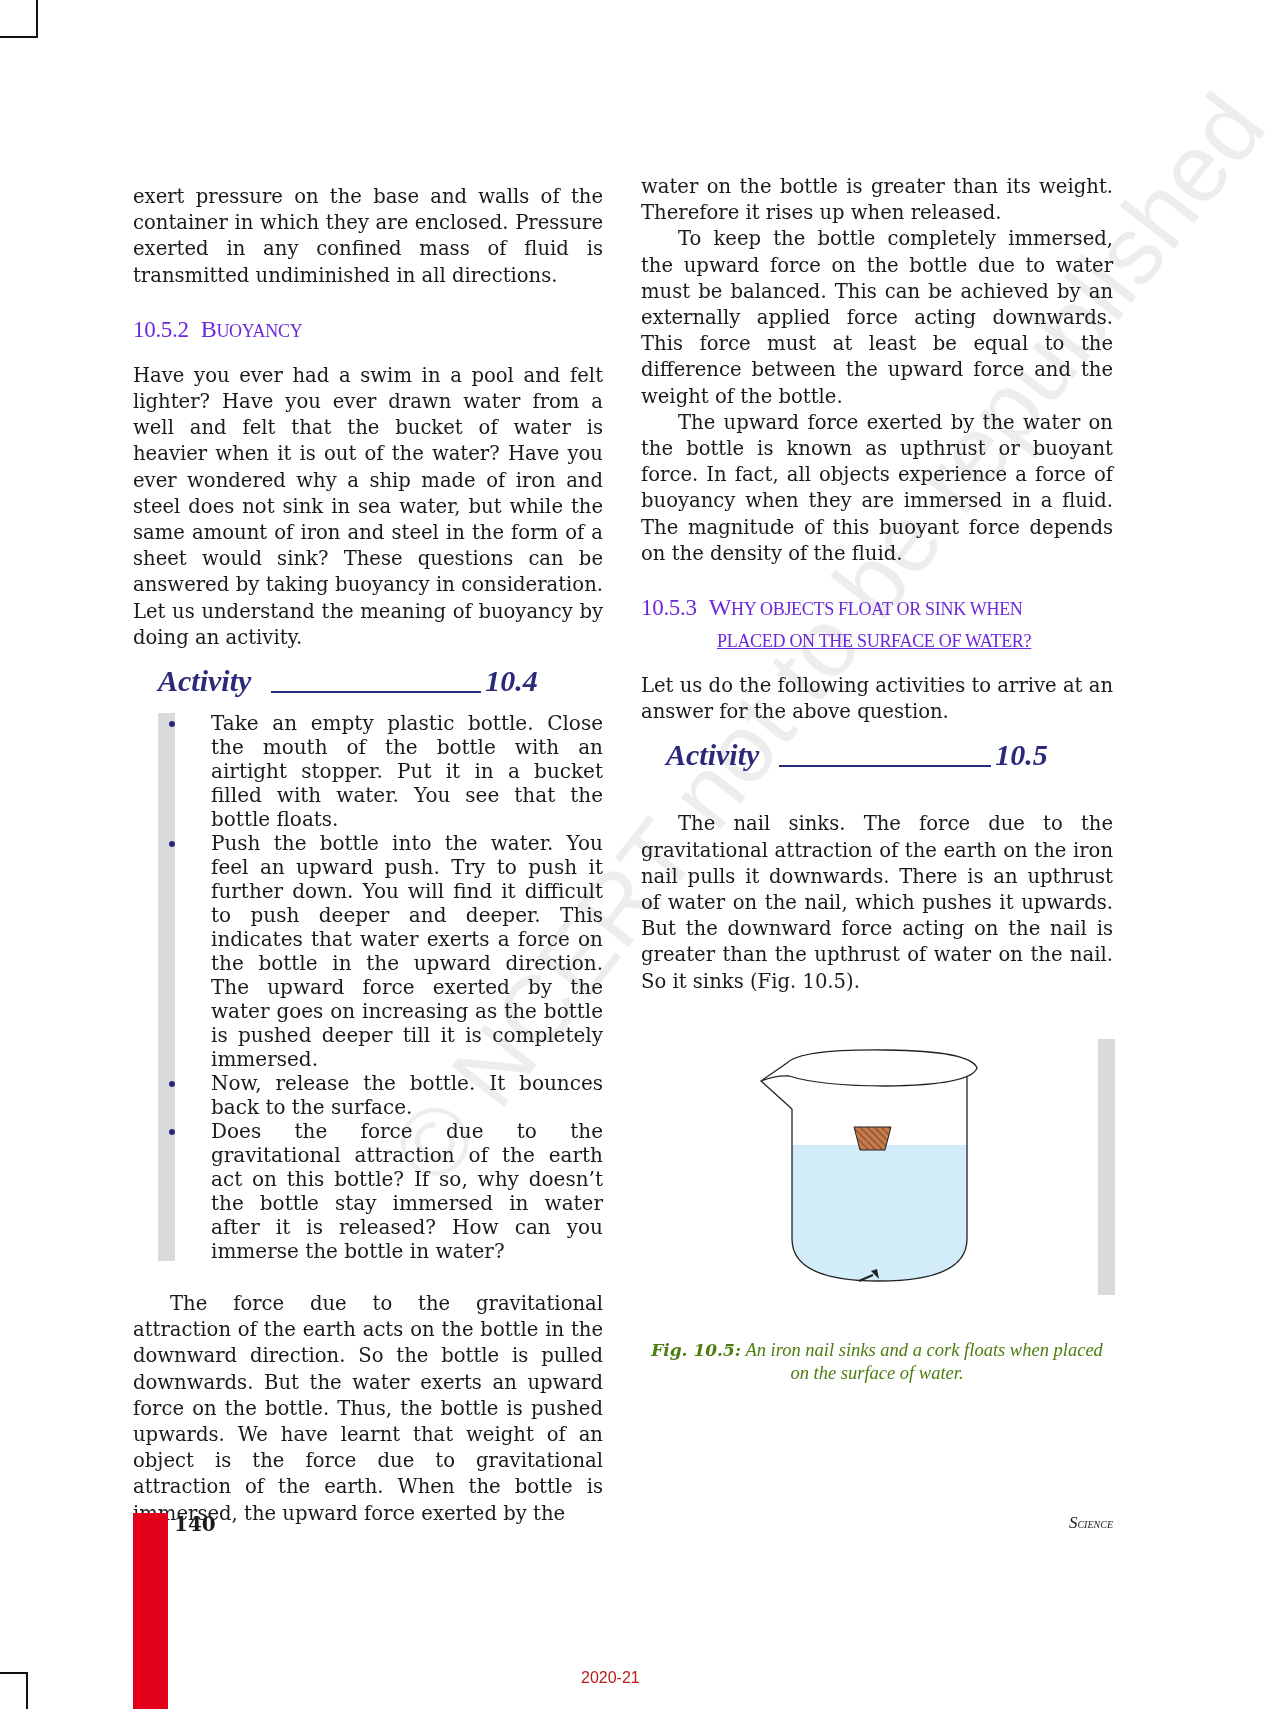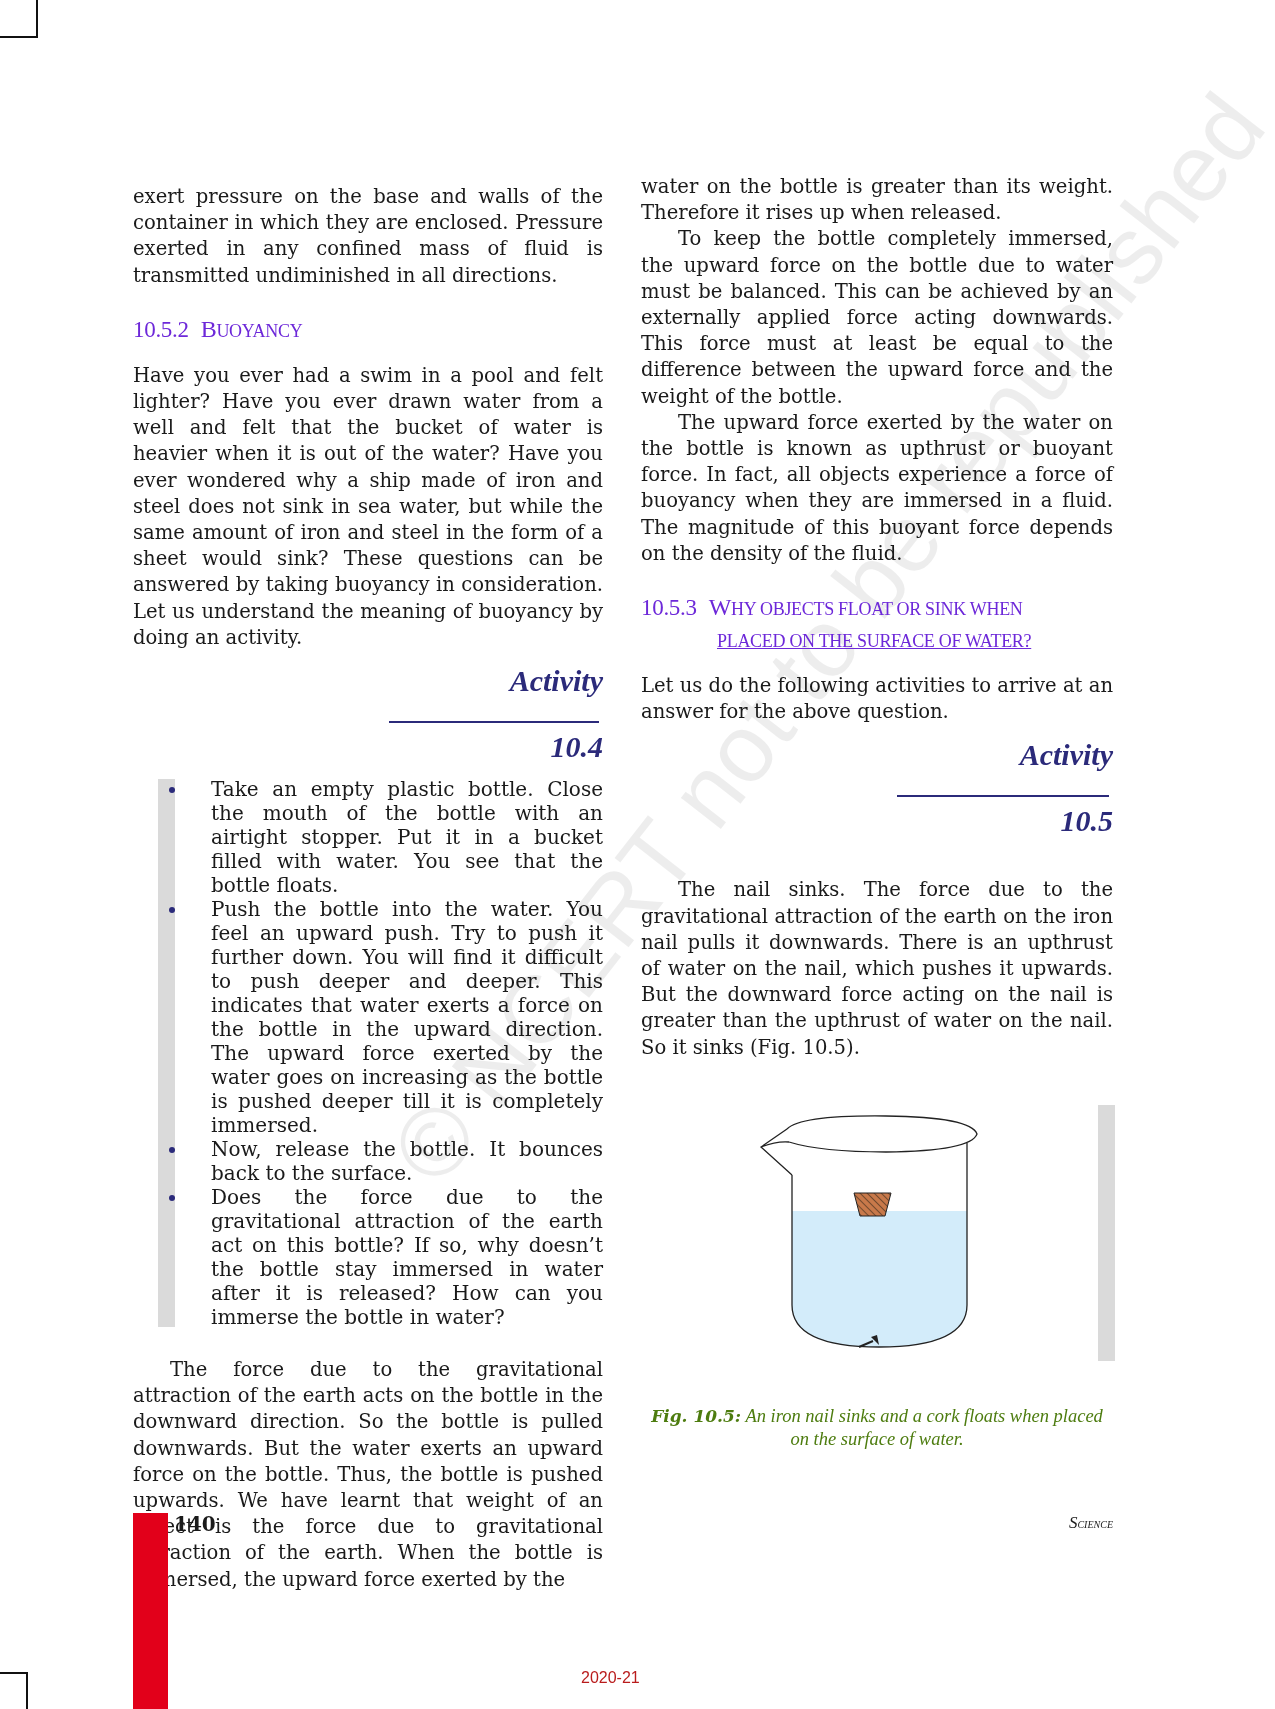--- a/index.html
+++ b/index.html
@@ -17,21 +17,21 @@
 
   .sec-head { font-family:"Liberation Serif", serif; font-size:23px; letter-spacing:-0.3px;
               color:#6d28d9; margin:26px 0 18px 0; text-align:left; line-height:28px; }
   .sec-head .num { margin-right:12px; }
   .sec-head .cap { font-size:24px; }
   .sec-head .sc { font-size:18px; }
   .sec-head .line2 { display:block; padding-left:76px; margin-top:4px;text-decoration:underline; }
 
   .act-head { font-family:"Liberation Serif", serif; font-style:italic; font-weight:bold;
               color:#2b2a7a; font-size:30px; line-height:36px; display:flex; align-items:flex-end;
-              margin:12px 0 12px 25px; text-align:center;flex-direction:column; }
+              margin:12px 0 12px 25px; text-align:center; }
   .act-head .rule { display:inline-block; border-bottom:2px solid #2b2a7a; width:210px; height:22px; margin:0 4px 6px 20px; }
   .act-head.a5 .rule { width:212px; }
 
   .act-box { position:relative; margin-left:25px; padding-left:53px; font-size:20px; line-height:24px; text-align:justify; }
   .act-box .bar { position:absolute; left:0; top:2px; bottom:2px; width:17px; background:#dadada; }
   .act-item { position:relative; }
   .act-item .bullet { position:absolute; left:-48px; width:17px; text-align:center; color:#2b2a7a; font-size:14px; }
   .act-item .bullet::before { content:""; display:inline-block; width:6px; height:6px; border-radius:50%; background:#2b2a7a; vertical-align:middle; }
 
   .figure { position:relative; width:472px; height:290px; margin-top:34px; }

